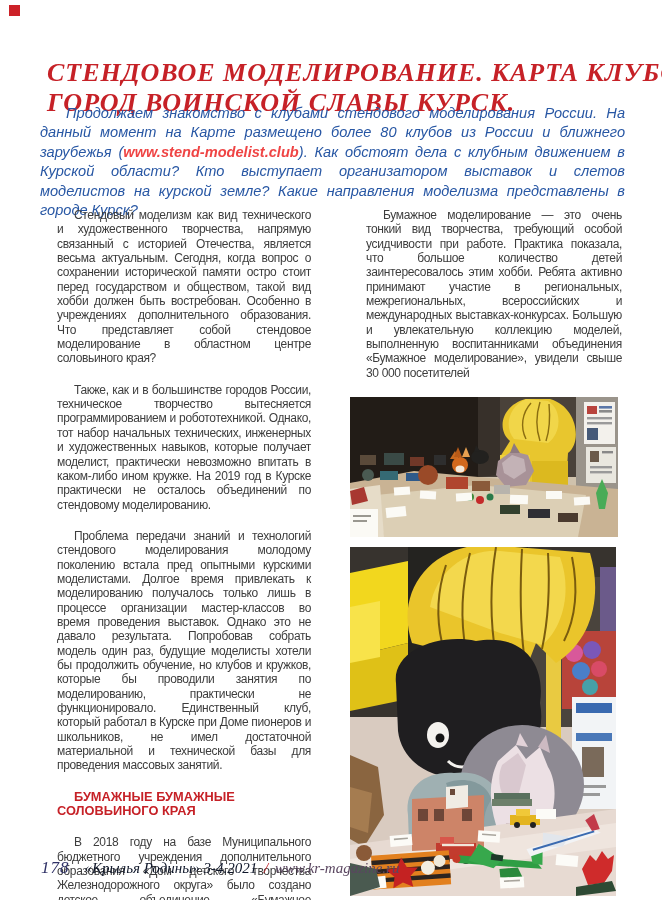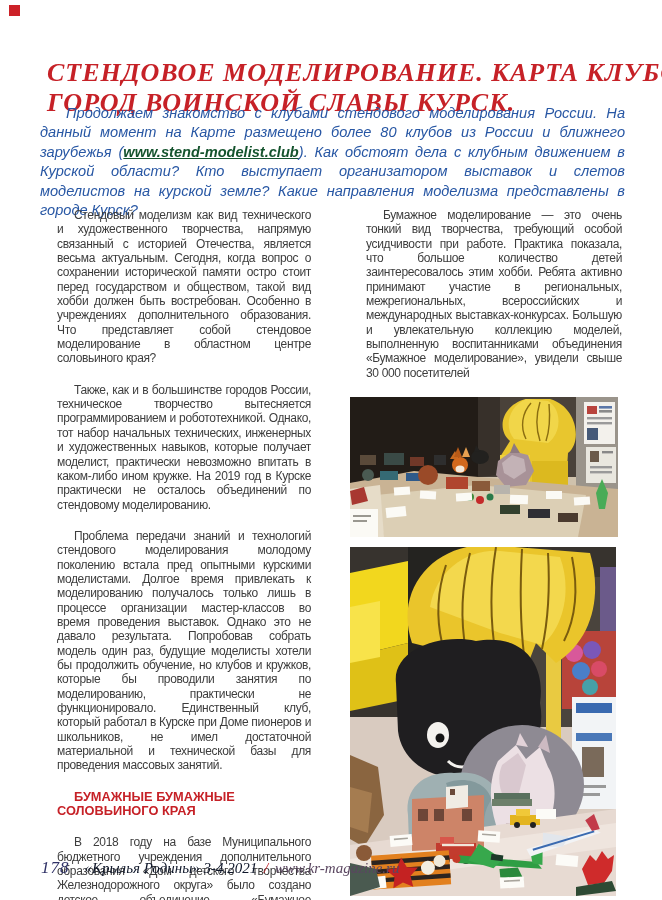--- a/index.html
+++ b/index.html
@@ -12,21 +12,21 @@
     position:absolute;left:47px;top:41px;width:580px;
     font-family:"Liberation Serif", serif;font-style:italic;font-weight:bold;
     color:#c62127;font-size:26px;line-height:30px;letter-spacing:1px;
     white-space:nowrap;
   }
   .intro{
     position:absolute;left:40px;top:104px;width:585px;
     color:#2857a4;font-style:italic;font-size:14.6px;line-height:19.4px;
     text-align:justify;text-indent:26px;margin:0;
   }
-  .intro a{color:#14532d;font-weight:bold;text-decoration:underline;font-style:italic;cursor:pointer;}
+  .intro a{color:#ef4444;font-weight:bold;font-style:italic;cursor:pointer;}
   .col{
     position:absolute;top:191px;font-size:12px;line-height:14.35px;letter-spacing:-0.35px;
     color:#3d3d3d;text-align:justify;
   }
   .col p{margin:17px;text-indent:17px;}
   .col-left{left:40px;width:288px;}
   .col-right{left:349px;width:290px;}
   .section-heading{
     margin:9px 0 4px 0;color:#c62127;font-weight:bold;font-size:12.8px;
     letter-spacing:0;text-indent:0;text-align:left;

